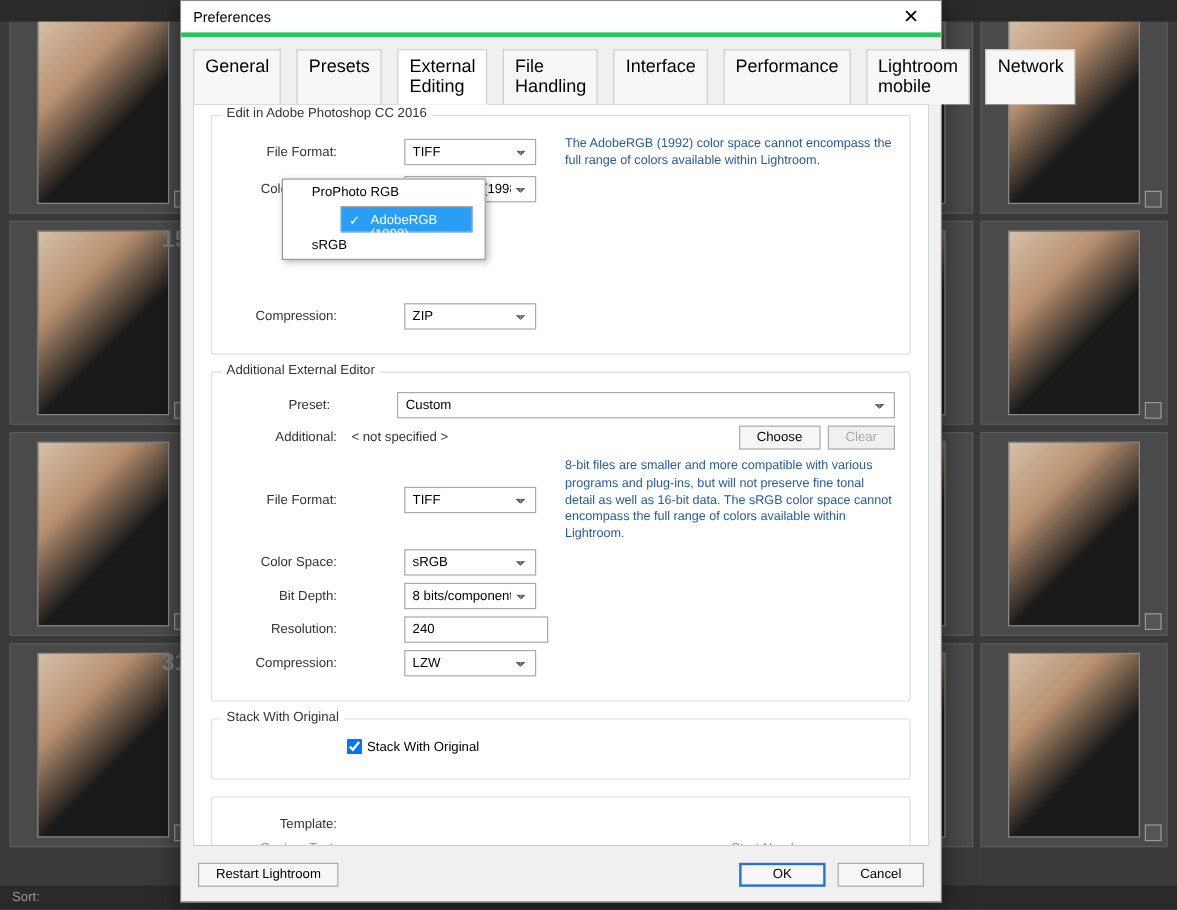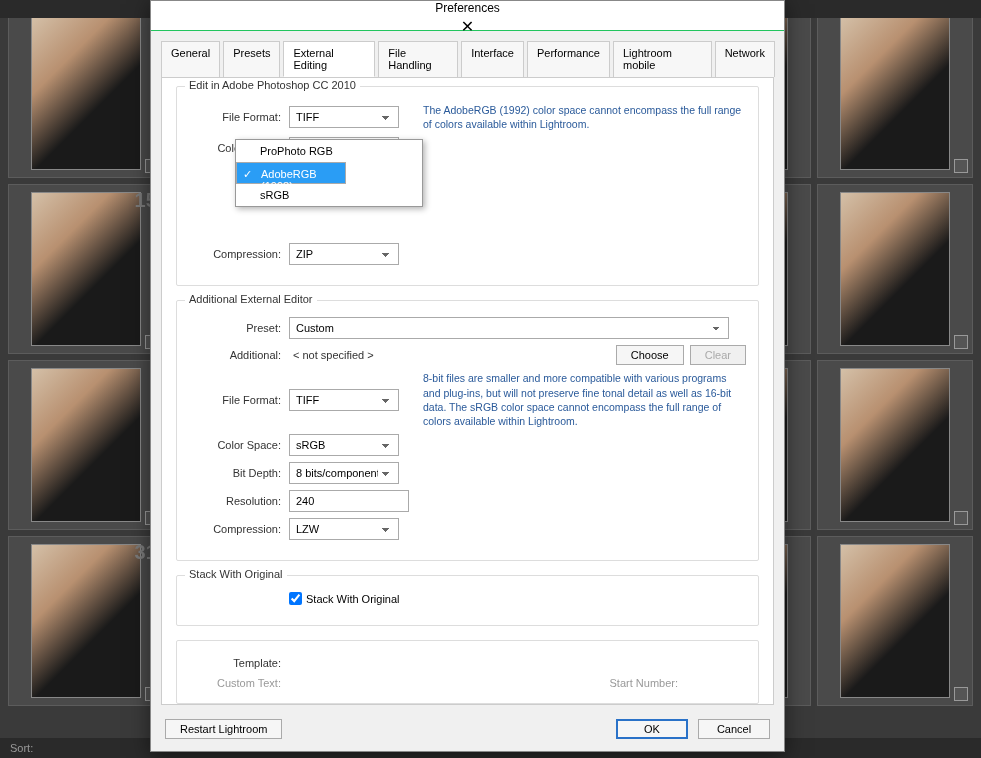--- a/index.html
+++ b/index.html
@@ -91,32 +91,31 @@
   box-shadow: 0 4px 20px rgba(0,0,0,0.5);
   display: flex;
   flex-direction: column;
 }
 .titlebar {
   height: 30px;
   background: #fff;
   display: flex;
   align-items: center;
   padding: 0 10px;
-  border-bottom: 1px solid #22c55e;
-  flex-direction: column;
+  border-bottom: 4px solid #22c55e;
 }
 .titlebar-title { font-size: 12px; flex: 1; }
 .close-x { font-size: 16px; cursor: pointer; padding: 2px 8px; }
 
 .tabs {
   display: flex;
   background: #f0f0f0;
   padding: 10px 10px 0 10px;
-  gap: 4px;
-  font-size: 11px;
+  gap: 14px;
+  font-size: 15px;
 }
 .tab {
   padding: 5px 9px;
   background: #f7f7f7;
   border: 1px solid #ccc;
   border-bottom: none;
   cursor: pointer;
   margin-right: -1px;
 }
 .tab.active {
@@ -162,20 +161,21 @@
   color: #333;
 }
 .lbl.disabled { color: #999; }
 .sel, .inp {
   border: 1px solid #aaa;
   background: #fff;
   height: 22px;
   padding: 0 6px;
   font-size: 11px;
   font-family: inherit;
+  margin-left: 48px;
 }
 .sel { width: 110px; appearance: none; background-image: linear-gradient(45deg, transparent 50%, #666 50%), linear-gradient(135deg, #666 50%, transparent 50%); background-position: calc(100% - 12px) 9px, calc(100% - 8px) 9px; background-size: 4px 4px; background-repeat: no-repeat; padding-right: 20px;}
 .sel.wide { width: 440px; }
 .sel.wide2 { width: 380px; }
 .inp { width: 120px; }
 .info {
   font-size: 10.5px;
   color: #2a5a9a;
   line-height: 1.35;
   margin-left: 24px;
@@ -302,34 +302,34 @@
     <div class="tab">File Handling</div>
     <div class="tab">Interface</div>
     <div class="tab">Performance</div>
     <div class="tab">Lightroom mobile</div>
     <div class="tab">Network</div>
   </div>
 
   <div class="content">
 
     <div class="group">
-      <span class="group-title">Edit in Adobe Photoshop CC 2010</span>
+      <span class="group-title">Edit in Adobe Photoshop CC 2016</span>
 
       <div class="row">
         <span class="lbl">File Format:</span>
         <select class="sel"><option>TIFF</option></select>
         <div class="info">The AdobeRGB (1992) color space cannot encompass the full range of colors available within Lightroom.</div>
       </div>
 
       <div class="row" style="position:relative">
         <span class="lbl">Color Space:</span>
         <select class="sel"><option>AdobeRGB (1998)</option></select>
       </div>
 
-      <div class="dropdown" style="left:58px; top:52px; width:188px;">
+      <div class="dropdown" style="left:58px; top:52px; width:170px;">
         <div class="opt">ProPhoto RGB</div>
         <div class="opt sel"><span class="check">✓</span><span>AdobeRGB (1998)</span></div>
         <div class="opt">sRGB</div>
       </div>
 
       <div style="height:72px"></div>
 
       <div class="row">
         <span class="lbl">Compression:</span>
         <select class="sel"><option>ZIP</option></select>

